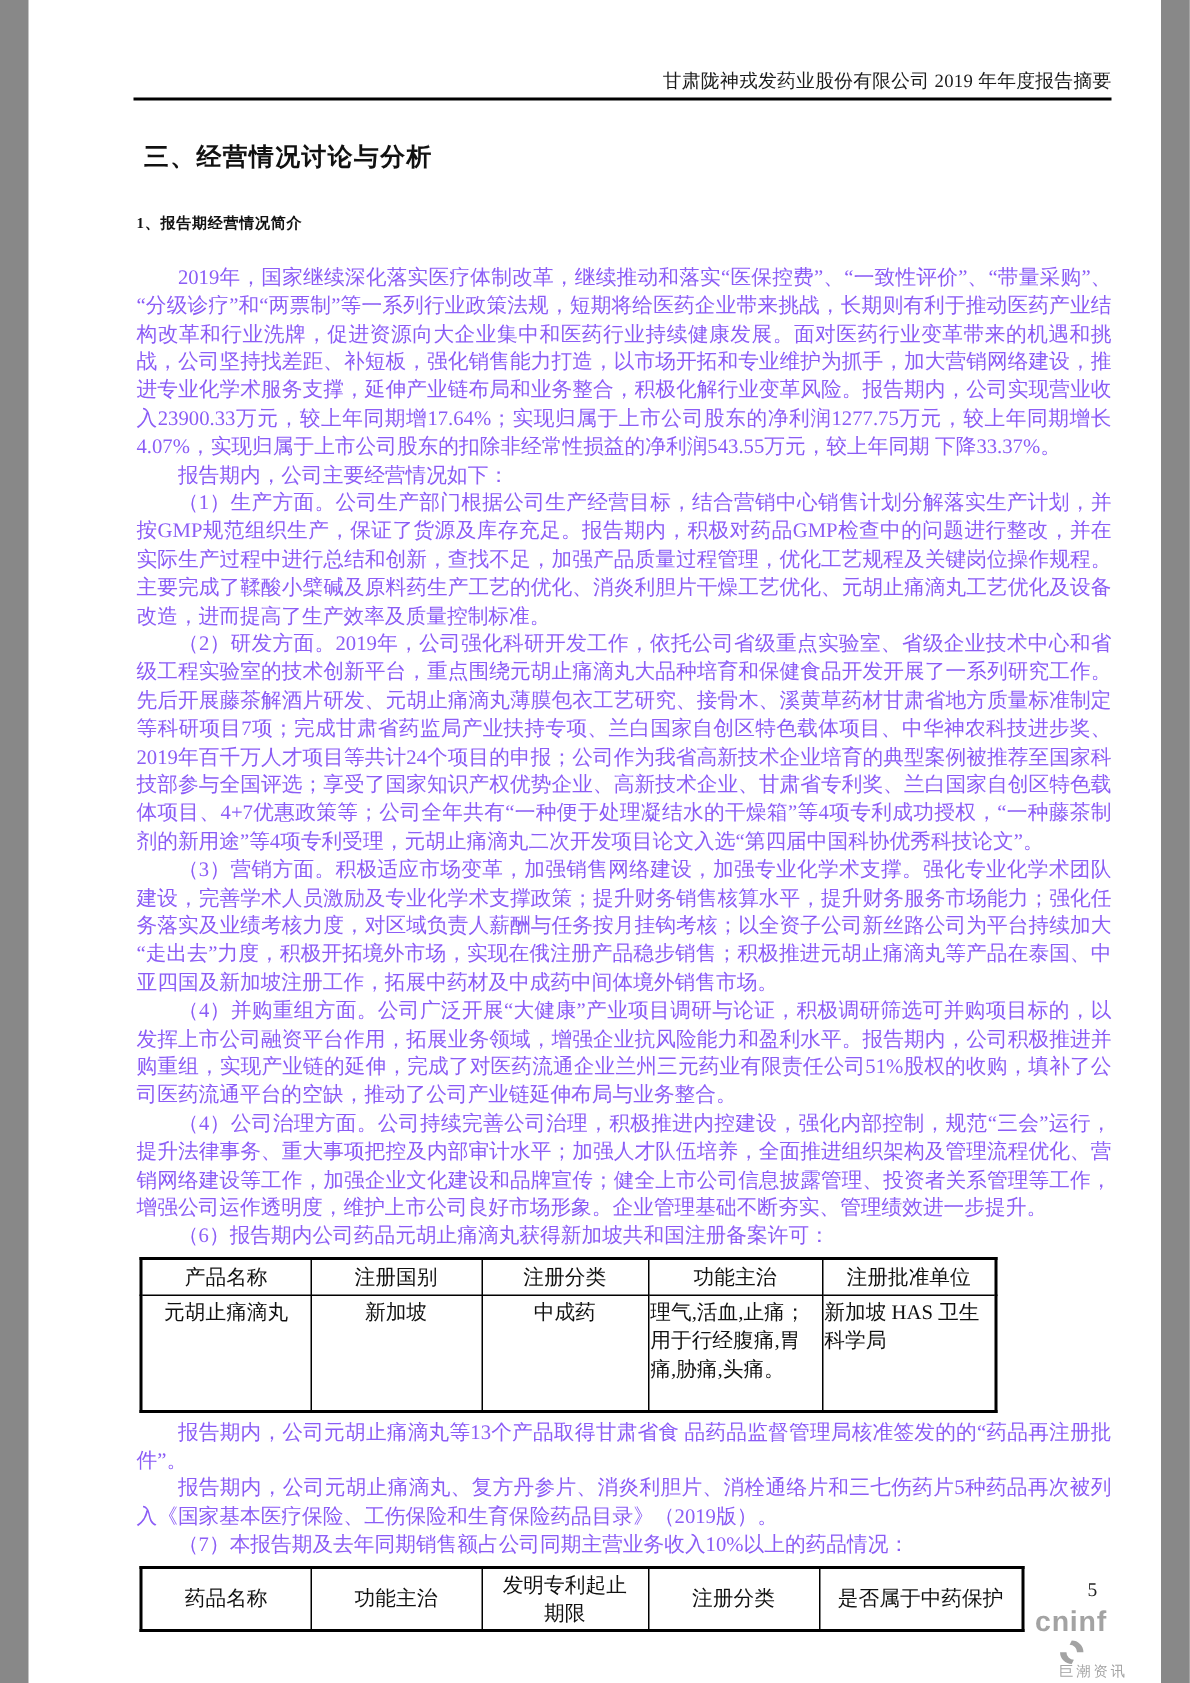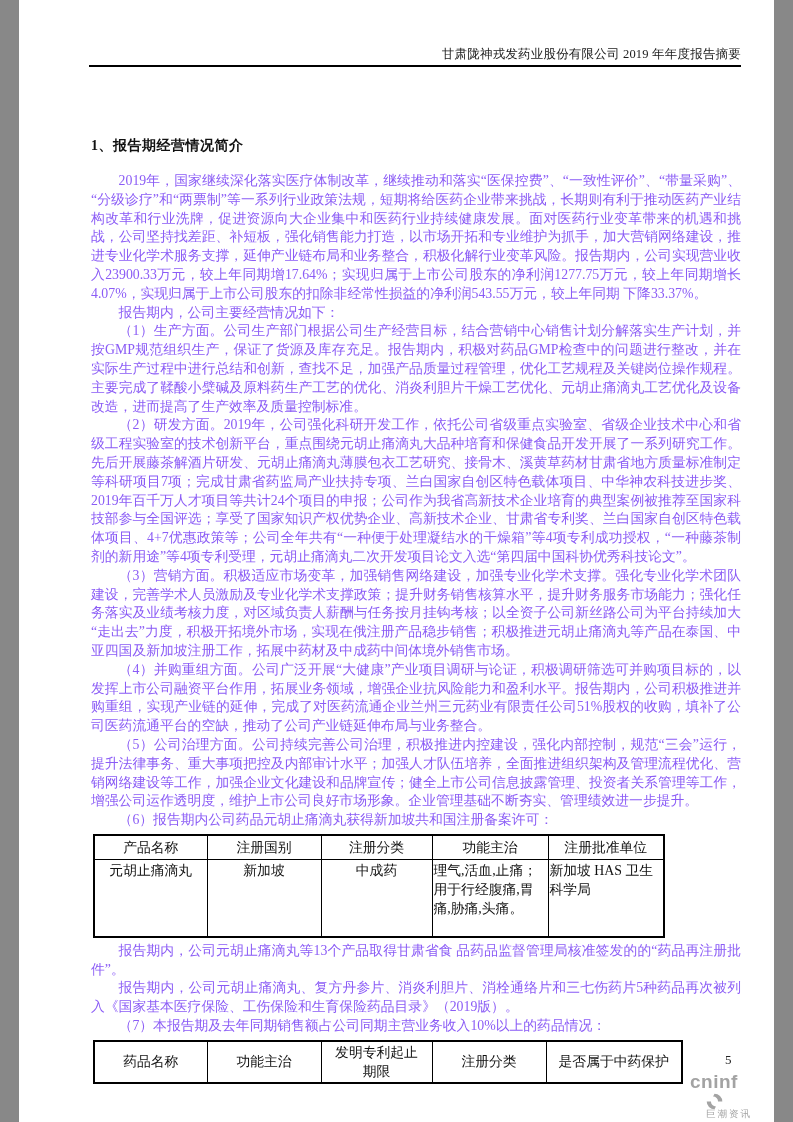--- a/index.html
+++ b/index.html
@@ -23,22 +23,22 @@
     border-top:2px solid #000;
   }
   .content {
     position:absolute; top:95px; left:72px; width:650px;
   }
   h1.sec {
     font-size:16.5px; font-weight:bold; line-height:20px;
     margin-left:5px; letter-spacing:1px;
   }
   h2.subsec {
-    font-size:14px; font-weight:bold; line-height:18px;
-    margin-top:42px; letter-spacing:0.5px;
+    font-size:10px; font-weight:bold; line-height:18px;
+    margin-top:26px; letter-spacing:0.5px;
   }
   .body-text p {
     font-size:13.8px; line-height:18.8px;
     text-align:justify; text-justify:inter-character;
     text-indent:2em;
     color:#8b5cf6;
   }
   .body-text { margin-top:17px; }
   table.doc-table {
     border-collapse:collapse;
@@ -82,30 +82,31 @@
 </style>
 </head>
 <body>
 
 <div class="page">
 
   <div class="doc-header">甘肃陇神戎发药业股份有限公司 2019 年年度报告摘要</div>
   <div class="header-rule"></div>
 
   <div class="content">
+    <h1 class="sec">三、经营情况讨论与分析</h1>
     <h2 class="subsec">1、报告期经营情况简介</h2>
 
     <div class="body-text">
       <p>2019年，国家继续深化落实医疗体制改革，继续推动和落实“医保控费”、“一致性评价”、“带量采购”、“分级诊疗”和“两票制”等一系列行业政策法规，短期将给医药企业带来挑战，长期则有利于推动医药产业结构改革和行业洗牌，促进资源向大企业集中和医药行业持续健康发展。面对医药行业变革带来的机遇和挑战，公司坚持找差距、补短板，强化销售能力打造，以市场开拓和专业维护为抓手，加大营销网络建设，推进专业化学术服务支撑，延伸产业链布局和业务整合，积极化解行业变革风险。报告期内，公司实现营业收入23900.33万元，较上年同期增17.64%；实现归属于上市公司股东的净利润1277.75万元，较上年同期增长4.07%，实现归属于上市公司股东的扣除非经常性损益的净利润543.55万元，较上年同期 下降33.37%。</p>
       <p>报告期内，公司主要经营情况如下：</p>
       <p>（1）生产方面。公司生产部门根据公司生产经营目标，结合营销中心销售计划分解落实生产计划，并按GMP规范组织生产，保证了货源及库存充足。报告期内，积极对药品GMP检查中的问题进行整改，并在实际生产过程中进行总结和创新，查找不足，加强产品质量过程管理，优化工艺规程及关键岗位操作规程。主要完成了鞣酸小檗碱及原料药生产工艺的优化、消炎利胆片干燥工艺优化、元胡止痛滴丸工艺优化及设备改造，进而提高了生产效率及质量控制标准。</p>
       <p>（2）研发方面。2019年，公司强化科研开发工作，依托公司省级重点实验室、省级企业技术中心和省级工程实验室的技术创新平台，重点围绕元胡止痛滴丸大品种培育和保健食品开发开展了一系列研究工作。先后开展藤茶解酒片研发、元胡止痛滴丸薄膜包衣工艺研究、接骨木、溪黄草药材甘肃省地方质量标准制定等科研项目7项；完成甘肃省药监局产业扶持专项、兰白国家自创区特色载体项目、中华神农科技进步奖、2019年百千万人才项目等共计24个项目的申报；公司作为我省高新技术企业培育的典型案例被推荐至国家科技部参与全国评选；享受了国家知识产权优势企业、高新技术企业、甘肃省专利奖、兰白国家自创区特色载体项目、4+7优惠政策等；公司全年共有“一种便于处理凝结水的干燥箱”等4项专利成功授权，“一种藤茶制剂的新用途”等4项专利受理，元胡止痛滴丸二次开发项目论文入选“第四届中国科协优秀科技论文”。</p>
       <p>（3）营销方面。积极适应市场变革，加强销售网络建设，加强专业化学术支撑。强化专业化学术团队建设，完善学术人员激励及专业化学术支撑政策；提升财务销售核算水平，提升财务服务市场能力；强化任务落实及业绩考核力度，对区域负责人薪酬与任务按月挂钩考核；以全资子公司新丝路公司为平台持续加大“走出去”力度，积极开拓境外市场，实现在俄注册产品稳步销售；积极推进元胡止痛滴丸等产品在泰国、中亚四国及新加坡注册工作，拓展中药材及中成药中间体境外销售市场。</p>
       <p>（4）并购重组方面。公司广泛开展“大健康”产业项目调研与论证，积极调研筛选可并购项目标的，以发挥上市公司融资平台作用，拓展业务领域，增强企业抗风险能力和盈利水平。报告期内，公司积极推进并购重组，实现产业链的延伸，完成了对医药流通企业兰州三元药业有限责任公司51%股权的收购，填补了公司医药流通平台的空缺，推动了公司产业链延伸布局与业务整合。</p>
-      <p>（5）公司治理方面。公司持续完善公司治理，积极推进内控建设，强化内部控制，规范“三会”运行，提升法律事务、重大事项把控及内部审计水平；加强人才队伍培养，全面推进组织架构及管理流程优化、营销网络建设等工作，加强企业文化建设和品牌宣传；健全上市公司信息披露管理、投资者关系管理等工作，增强公司运作透明度，维护上市公司良好市场形象。企业管理基础不断夯实、管理绩效进一步提升。</p>
+      <p>（4）公司治理方面。公司持续完善公司治理，积极推进内控建设，强化内部控制，规范“三会”运行，提升法律事务、重大事项把控及内部审计水平；加强人才队伍培养，全面推进组织架构及管理流程优化、营销网络建设等工作，加强企业文化建设和品牌宣传；健全上市公司信息披露管理、投资者关系管理等工作，增强公司运作透明度，维护上市公司良好市场形象。企业管理基础不断夯实、管理绩效进一步提升。</p>
       <p>（6）报告期内公司药品元胡止痛滴丸获得新加坡共和国注册备案许可：</p>
 
       <table class="doc-table t1">
         <colgroup>
           <col style="width:113px">
             <col style="width:114px">
             <col style="width:111px">
           <col style="width:116px">
             <col style="width:116px">
         </colgroup>

